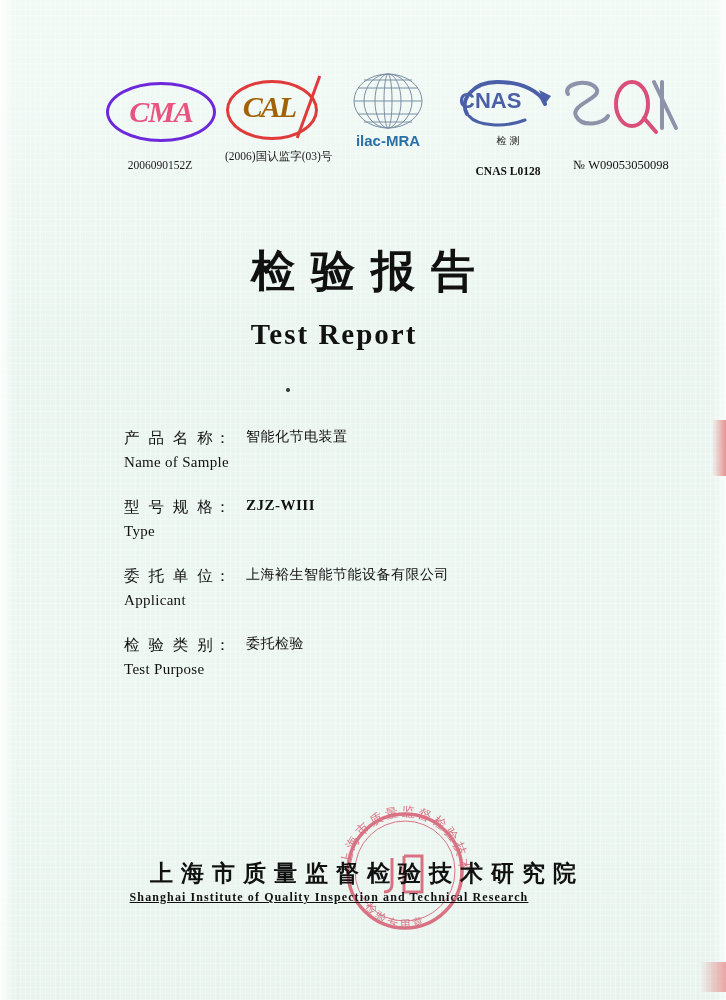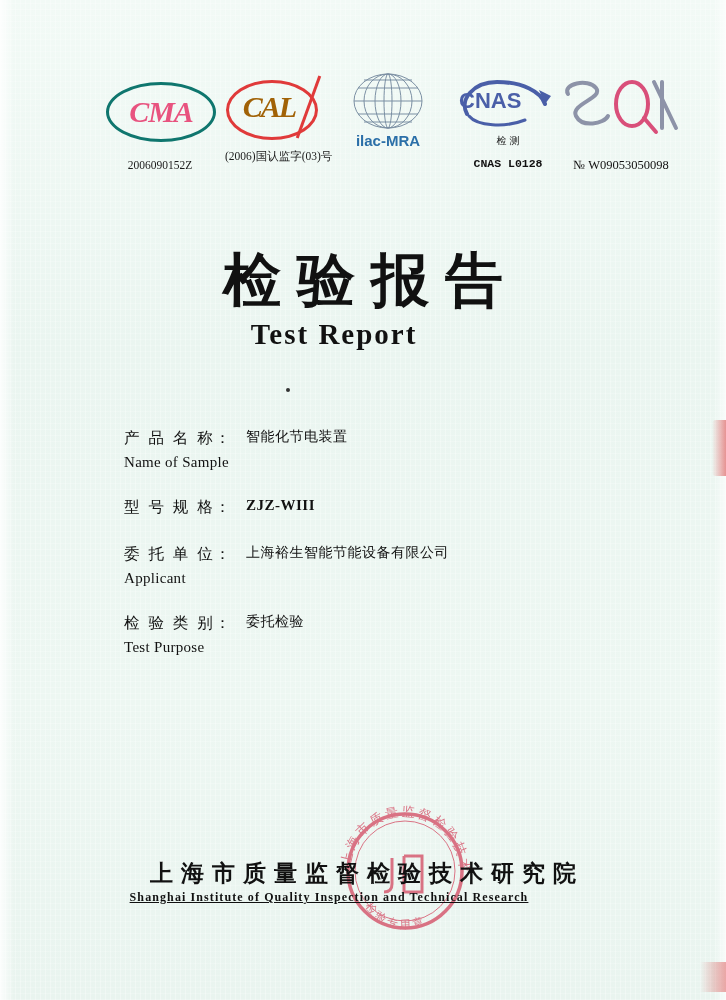--- a/index.html
+++ b/index.html
@@ -65,21 +65,21 @@
     font-size: 11.5px;
     color: #1a1a1a;
     white-space: nowrap;
     letter-spacing: 0;
   }
 
   
   .cma { left: 106px; top: 20px; width: 110px; }
   .cma-mark {
     width: 104px; height: 54px;
-    border: 3px solid #0f766e;
+    border: 3px solid #6d28d9;
     border-radius: 50%/50%;
     position: relative;
     margin: 0 auto;
   }
   .cma-mark .txt {
     position: absolute;
     inset: 0;
     display: flex;
     align-items: center;
     justify-content: center;
@@ -158,25 +158,25 @@
     color: #4a5fa8;
     letter-spacing: 0px;
   }
   .cnas-sub {
     font-family: "Liberation Sans", sans-serif;
     font-size: 10px;
     color: #1a1a1a;
     margin-top: 2px;
   }
   .cnas-cap {
-    font-family: Liberation Mono, monospace;
+    font-family: Liberation Serif, serif;
     font-weight: bold;
     font-size: 11.5px;
     color: #111;
-    margin-top: 9px;
+    margin-top: 17px;
   }
 
   
   .sai { left: 556px; top: 12px; width: 130px; }
   .sai-mark { width: 126px; height: 62px; margin: 0 auto; position: relative;}
   .sai-no {
     font-family: "Liberation Serif", serif;
     font-size: 12.5px;
     color: #111;
     margin-top: 22px;
@@ -185,21 +185,21 @@
 
   
   .title-cn {
     position: absolute;
     top: 242px;
     left: 0;
     width: 726px;
     text-align: center;
     font-family: "DejaVu Serif", serif;
     font-weight: bold;
-    font-size: 58px;
+    font-size: 44px;
     letter-spacing: 16px;
     color: #111;
     text-indent: 16px;
   }
   .title-en {
     position: absolute;
     top: 318px;
     left: 0;
     width: 668px;
     text-align: center;
@@ -398,20 +398,21 @@
 
   <div class="fields">
 
     <div class="field">
       <span class="field-label-cn">产 品 名 称：</span><span class="field-value">智能化节电装置</span>
       <div class="field-label-en">Name of Sample</div>
     </div>
 
     <div class="field">
       <span class="field-label-cn">型 号 规 格：</span><span class="field-value bold-serif">ZJZ-WIII</span>
+      <div class="field-label-en">Type</div>
     </div>
 
     <div class="field">
       <span class="field-label-cn">委 托 单 位：</span><span class="field-value">上海裕生智能节能设备有限公司</span>
       <div class="field-label-en">Applicant</div>
     </div>
 
     <div class="field">
       <span class="field-label-cn">检 验 类 别：</span><span class="field-value">委托检验</span>
       <div class="field-label-en">Test Purpose</div>

